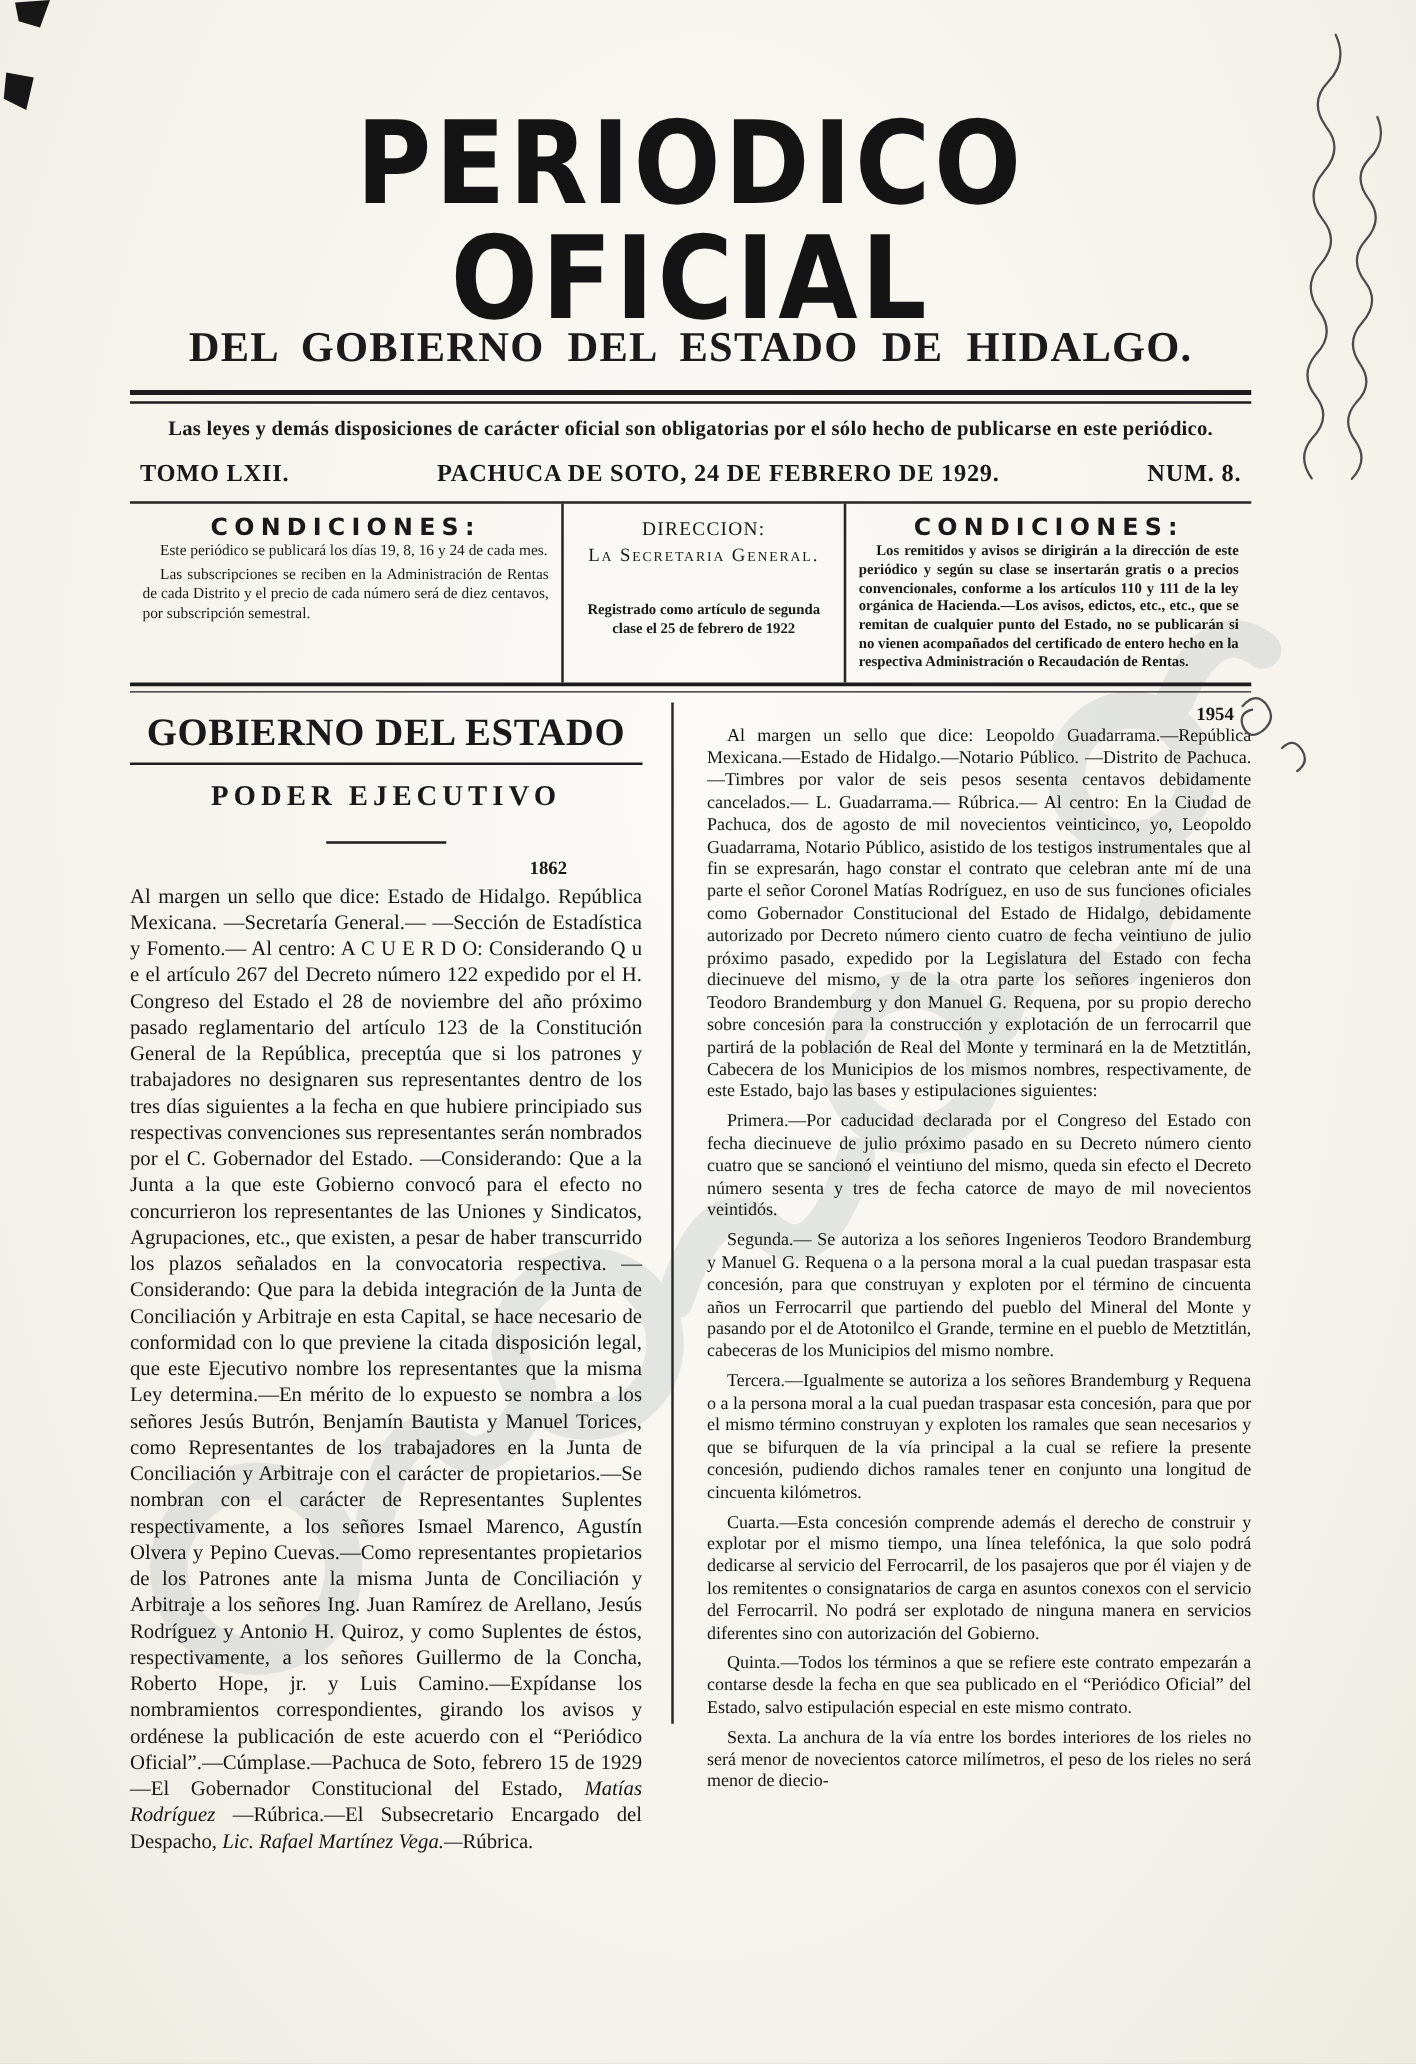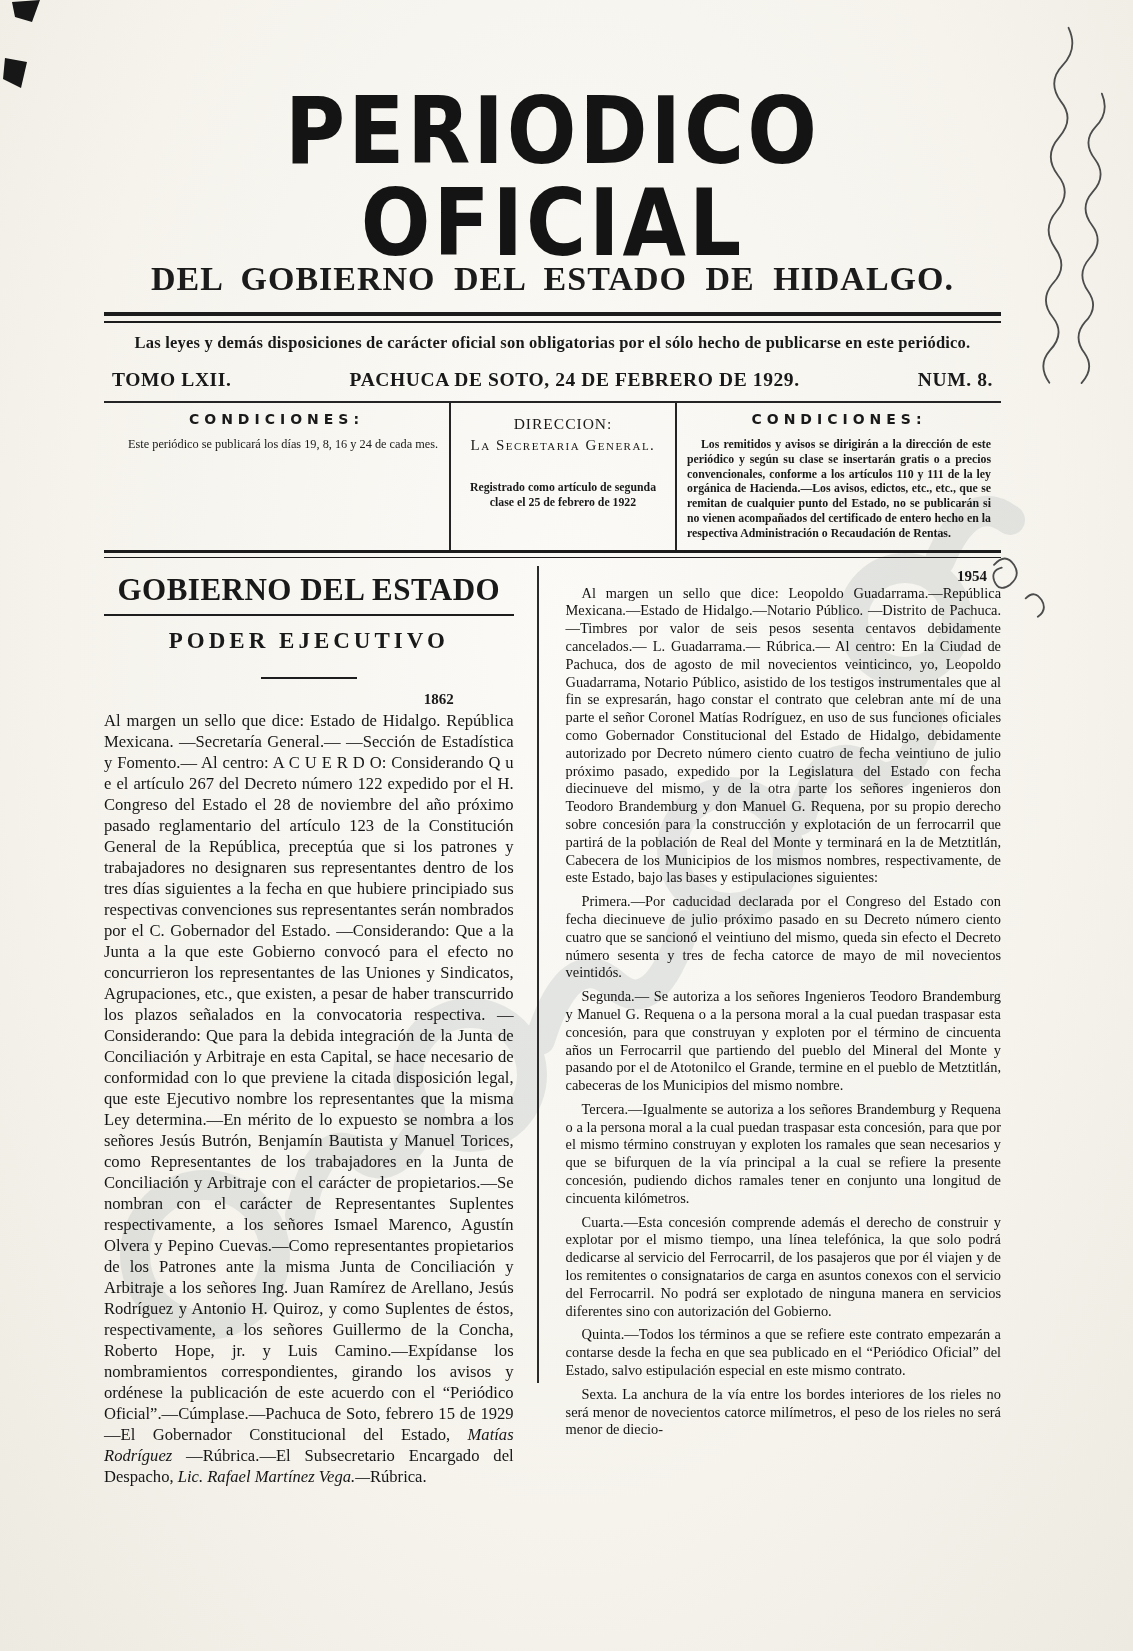--- a/index.html
+++ b/index.html
@@ -46,21 +46,21 @@
   .boxes{
     display:flex;margin-top:10px;
     border-top:2px solid #242424;
   }
   .boxes .box{padding:8px 10px 6px 10px;box-sizing:border-box;}
   .box-left{width:345px;}
   .box-center{width:228px;border-left:2px solid #242424;border-right:2px solid #242424;text-align:center;}
   .box-right{width:324px;}
   .box-heading{
     text-align:center;font-family:"DejaVu Sans", sans-serif;
-    font-weight:bold;font-size:14px;letter-spacing:5px;margin-bottom:10px;
+    font-weight:bold;font-size:19px;letter-spacing:5px;margin-bottom:0;
   }
   .box-small{font-size:12.3px;line-height:15.5px;text-align:justify;margin:0 0 3px 0;text-indent:14px;}
   .box-right .box-small{font-weight:bold;font-size:11.8px;line-height:14.8px;}
   .dir-label{font-size:15.5px;letter-spacing:1px;margin-top:4px;}
   .dir-value{font-size:15px;letter-spacing:1.5px;font-variant:small-caps;margin-top:4px;}
   .dir-note{font-size:11.8px;font-weight:bold;margin-top:26px;line-height:15px;}
   .rule-double{height:4px;border-top:3px solid #1c1c1c;border-bottom:1px solid #1c1c1c;}
 
   
   .columns{display:flex;margin-top:8px;gap:17px;}
@@ -141,20 +141,21 @@
         <span>TOMO LXII.</span>
         <span>PACHUCA DE SOTO, 24 DE FEBRERO DE 1929.</span>
         <span>NUM. 8.</span>
       </div>
     </div>
 
     <div class="boxes">
       <div class="box box-left">
         <div class="box-heading">CONDICIONES:</div>
         <p class="box-small">Este periódico se publicará los días 19, 8, 16 y 24 de cada mes.</p>
+        <p class="box-small">Las subscripciones se reciben en la Administración de Rentas de cada Distrito y el precio de cada número será de diez centavos, por subscripción semestral.</p>
       </div>
       <div class="box box-center">
         <div class="dir-label">DIRECCION:</div>
         <div class="dir-value">La Secretaria General.</div>
         <div class="dir-note">Registrado como artículo de segunda clase el 25 de febrero de 1922</div>
       </div>
       <div class="box box-right">
         <div class="box-heading">CONDICIONES:</div>
         <p class="box-small">Los remitidos y avisos se dirigirán a la dirección de este periódico y según su clase se insertarán gratis o a precios convencionales, conforme a los artículos 110 y 111 de la ley orgánica de Hacienda.—Los avisos, edictos, etc., etc., que se remitan de cualquier punto del Estado, no se publicarán si no vienen acompañados del certificado de entero hecho en la respectiva Administración o Recaudación de Rentas.</p>
       </div>

